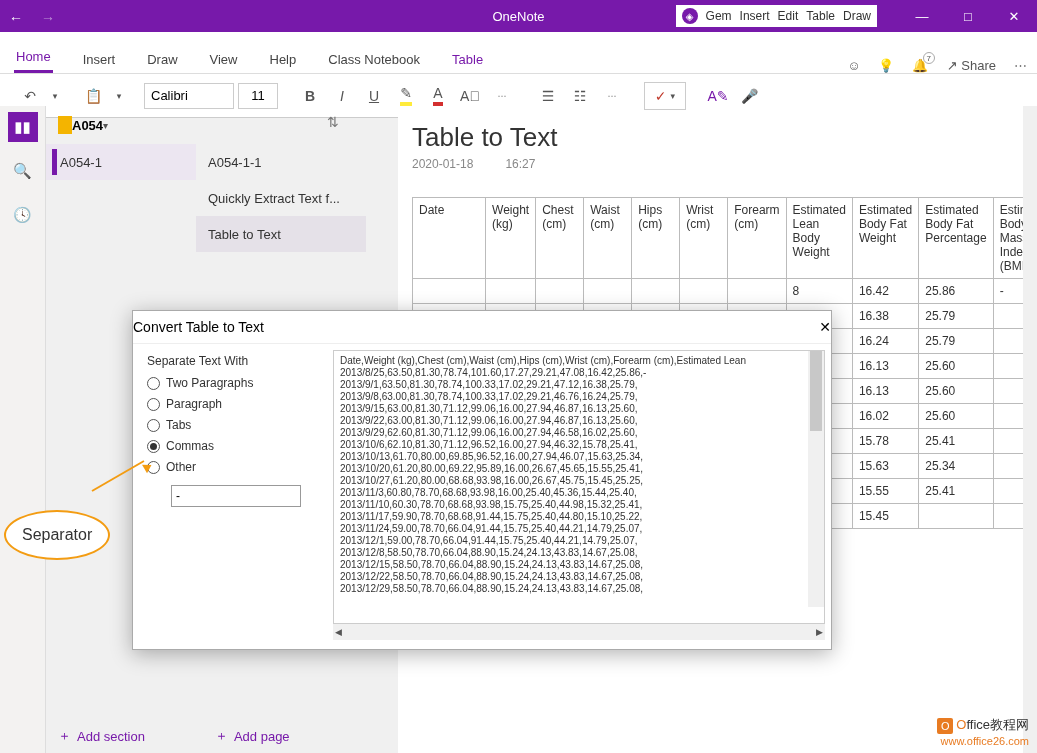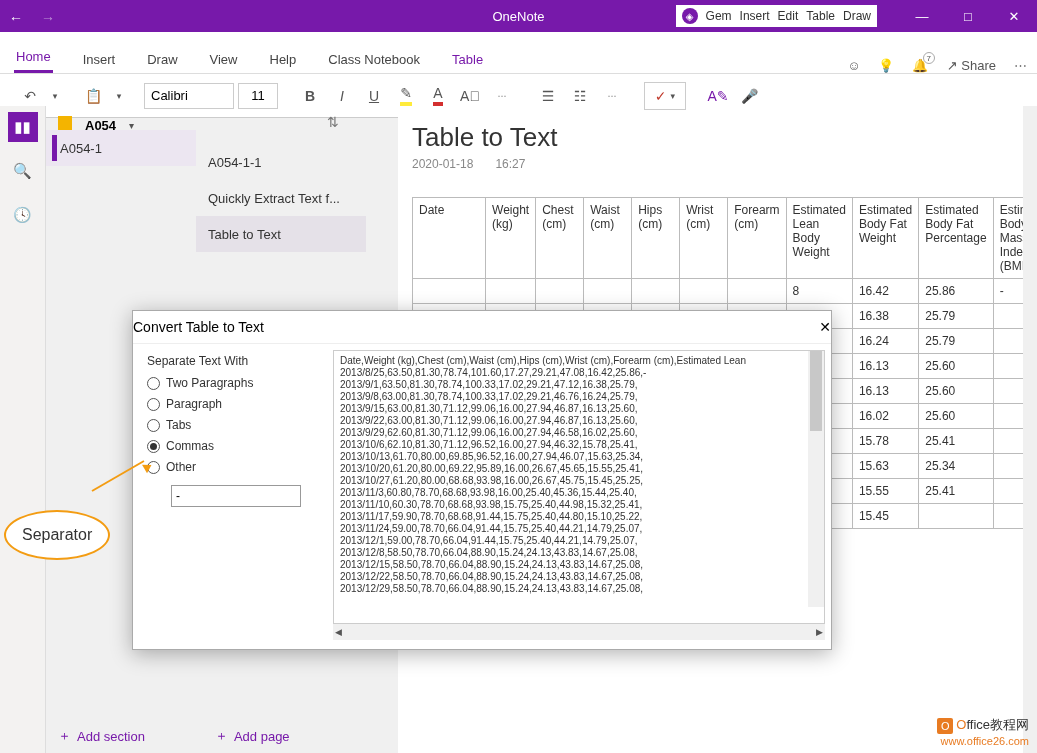--- a/index.html
+++ b/index.html
@@ -32,45 +32,45 @@
 .todo-box { border:1px solid #ccc; width:42px; height:28px; display:flex; align-items:center; justify-content:center; gap:4px; }
 .todo-check { color:#c0392b; font-size:14px;}
 .todo-arrow{font-size:9px;color:#555;}
 
 
 .left-rail { position:absolute; left:0; top:106px; width:46px; height:calc(100% - 106px); background:#f3f2f1; border-right:1px solid #ddd; display:flex; flex-direction:column; align-items:center; padding-top:6px; gap:14px; }
 .rail-btn { width:30px;height:30px;display:flex;align-items:center;justify-content:center;color:#555;font-size:15px; }
 .rail-btn.active{ background:#7719AA; color:#fff;}
 
 
-.notebook-bar { position:absolute; left:46px; top:106px; height:38px; display:flex; align-items:center; padding:17px 12px; gap:13px; width:320px; }
+.notebook-bar { position:absolute; left:46px; top:106px; height:38px; display:flex; align-items:center; padding:17px 12px; gap:0; width:320px; }
 .nb-ico { width:14px;height:18px;background:#f4b400; }
 .nb-title { font-weight:600; font-size:13px; }
 .nb-drop{font-size:10px;color:#555;}
 .sort-ico{position:absolute;left:327px;top:114px;color:#777;font-size:14px;}
 
 
-.section-list { position:absolute; left:46px; top:130px; width:150px; }
+.section-list { position:absolute; left:46px; top:144px; width:150px; }
 .section-item { height:36px; display:flex; align-items:center; padding-left:14px; gap:10px; font-size:13px; color:#333; position:relative; }
 .section-item .bar { width:5px; height:26px; background:#7719AA; position:absolute; left:6px; }
 .section-item.selected { background:#ece6f1; }
 
 
 .page-list { position:absolute; left:196px; top:144px; width:170px; }
 .page-item { height:36px; display:flex; align-items:center; padding:0 12px; font-size:13px; color:#333; }
 .page-item.selected { background:#e5e1e8; }
 
 
 .add-bar { position:absolute; left:58px; bottom:8px; display:flex; gap:70px; color:#7719AA; font-size:13px; }
 .add-btn { display:flex; align-items:center; gap:6px; }
 
 
 .page-canvas { position:absolute; left:398px; top:112px; right:6px; bottom:0; background:#fff; overflow:hidden; padding:10px 14px; }
 .page-title { font-size:26px; color:#333; font-weight:400; margin-bottom:4px;}
-.page-meta { font-size:12px; color:#888; display:flex; gap:22px; margin-bottom:26px;}
+.page-meta { font-size:12px; color:#888; display:flex; gap:32px; margin-bottom:26px;}
 .data-table { border-collapse:collapse; font-size:12px; color:#333; }
 .data-table td { border:1px solid #bbb; padding:5px 6px; vertical-align:top; min-width:48px;}
 .data-table .hdr td { font-weight:400; }
 
 
 .dialog-shadow{ position:absolute; left:132px; top:310px; width:700px; height:340px; background:#fff; border:1px solid #aaa; box-shadow:0 4px 20px rgba(0,0,0,0.3);}
 .dialog-title { padding:8px 0; font-size:14px; display:flex; justify-content:space-between; align-items:center; border-bottom:1px solid #eee;}
 .dialog-body { display:flex; height:calc(100% - 36px);}
 .dlg-left { width:200px; padding:10px 14px; font-size:12px;}
 .dlg-left .grp-title{ margin-bottom:8px; color:#333;}

